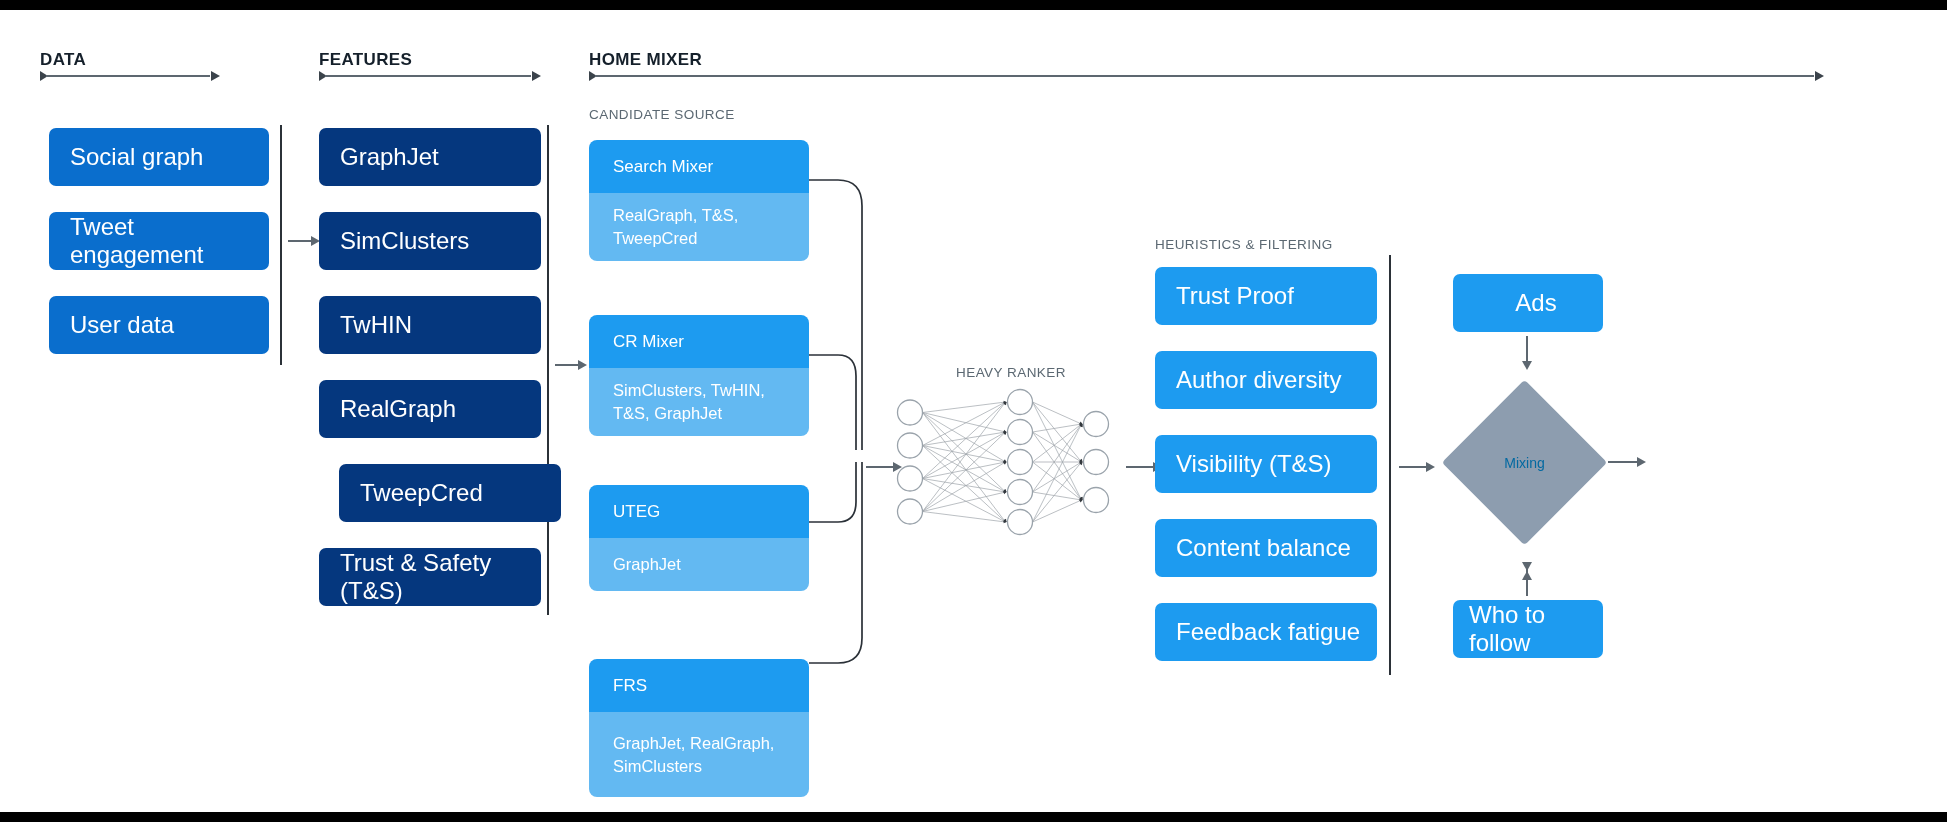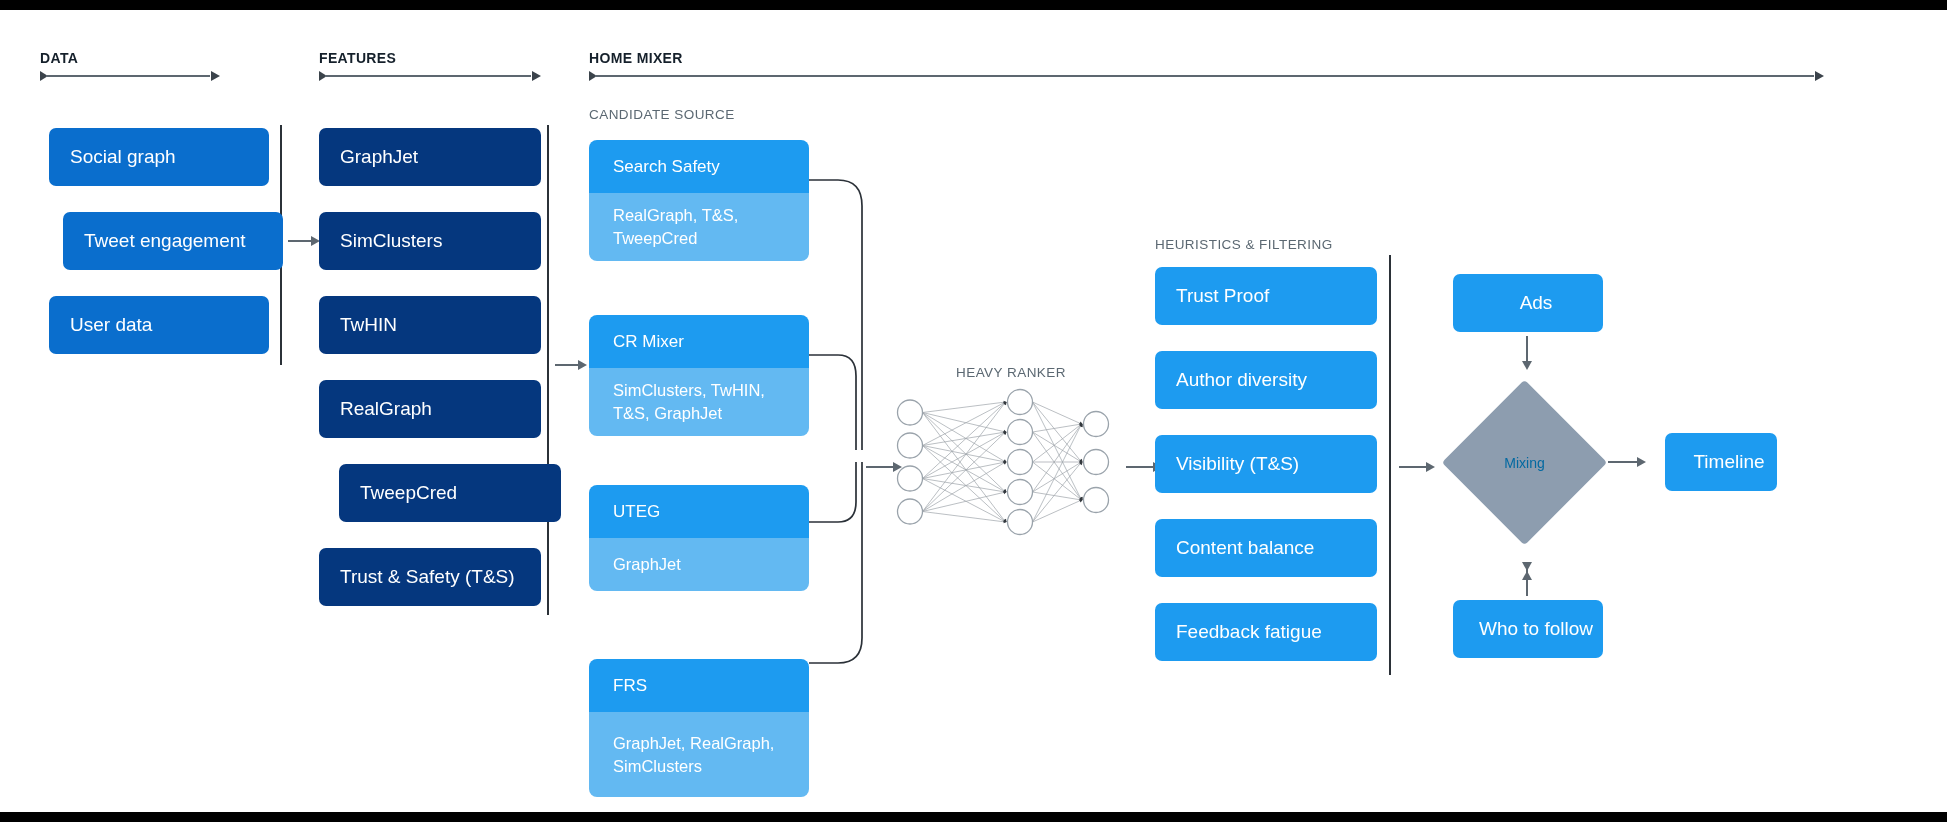--- a/index.html
+++ b/index.html
@@ -1,30 +1,30 @@
 <!DOCTYPE html>
 <html><head>
 <meta charset="utf-8">
 <style>
   html,body{margin:0;padding:0;background:#000;}
   body{font-family:"Liberation Sans","DejaVu Sans",sans-serif;}
   #stage{position:relative;width:1947px;height:822px;background:#000;overflow:hidden;}
   #canvas{position:absolute;left:0;top:10px;width:1947px;height:802px;background:#fff;overflow:hidden;}
 
-  .sec-title{position:absolute;font-size:14px;font-weight:bold;color:#15202b;letter-spacing:.35px;white-space:nowrap;}
+  .sec-title{position:absolute;font-size:17px;font-weight:bold;color:#15202b;letter-spacing:.35px;white-space:nowrap;}
   .sub-title{position:absolute;font-size:13.5px;font-weight:400;color:#5b6872;letter-spacing:.45px;white-space:nowrap;}
 
   .axis{position:absolute;height:12px;}
   .axis .bar{position:absolute;left:6px;right:10px;top:5px;height:2px;background:#5d6770;}
   .axis .head-l{position:absolute;left:0;top:1px;width:0;height:0;border-top:5px solid transparent;border-bottom:5px solid transparent;border-left:8px solid #3b434b;}
   .axis .head-r{position:absolute;right:0;top:1px;width:0;height:0;border-top:5px solid transparent;border-bottom:5px solid transparent;border-left:9px solid #3b434b;}
 
   .divider{position:absolute;width:1.6px;background:#2b3138;}
 
-  .pill{position:absolute;border-radius:7px;display:flex;align-items:center;color:#fff;box-sizing:border-box;padding-left:21px;font-size:19px;}
+  .pill{position:absolute;border-radius:7px;display:flex;align-items:center;color:#fff;box-sizing:border-box;padding-left:21px;font-size:24px;}
   .pill.data{background:#0a6ecd;}
   .pill.feature{background:#05377e;}
   .pill.heur{background:#1d9bf0;}
   .pill.out{background:#1d9bf0;justify-content:center;padding-left:16px;}
 
   .cs-card{position:absolute;border-radius:8px;overflow:hidden;box-sizing:border-box;}
   .cs-head{background:#1d9bf0;color:#fff;font-size:17px;display:flex;align-items:center;padding-left:24px;box-sizing:border-box;}
   .cs-body{background:#63b9f2;color:#fff;font-size:16.5px;display:flex;align-items:center;padding:0 18px 0 24px;box-sizing:border-box;line-height:1.38;}
 
   .arrow-h{position:absolute;height:11px;}
@@ -73,21 +73,21 @@
     <div class="sub-title" style="left:1155px;top:227px;">HEURISTICS &amp; FILTERING</div>
     <div class="sub-title" style="left:956px;top:355px;">HEAVY RANKER</div>
 
     <div class="divider" style="left:280px;top:115px;height:240px;"></div>
     <div class="divider" style="left:547px;top:115px;height:490px;"></div>
     <div class="divider" style="left:1389px;top:245px;height:420px;"></div>
 
     <div class="pill data" style="left:49px;top:118px;width:220px;height:58px;">
       <span>Social graph</span>
     </div>
-    <div class="pill data" style="left:63px;top:202px;width:220px;height:58px;">
+    <div class="pill data" style="left:49px;top:202px;width:220px;height:58px;">
       <span>Tweet engagement</span>
     </div>
     <div class="pill data" style="left:49px;top:286px;width:220px;height:58px;">
       <span>User data</span>
     </div>
 
     <div class="arrow-h" style="left:288px;top:226px;width:32px;">
       <div class="ln"></div>
         <div class="hd"></div>
     </div>
@@ -110,21 +110,21 @@
     <div class="pill feature" style="left:319px;top:538px;width:222px;height:58px;">
       <span>Trust &amp; Safety (T&amp;S)</span>
     </div>
 
     <div class="arrow-h" style="left:555px;top:350px;width:32px;">
       <div class="ln"></div>
         <div class="hd"></div>
     </div>
 
     <div class="cs-card" style="left:589px;top:130px;width:220px;height:121px;">
-      <div class="cs-head" style="height:53px;">Search Safety</div>
+      <div class="cs-head" style="height:53px;">Search Mixer</div>
       <div class="cs-body" style="height:68px;">RealGraph, T&amp;S, TweepCred</div>
     </div>
 
     <div class="cs-card" style="left:589px;top:305px;width:220px;height:121px;">
       <div class="cs-head" style="height:53px;">CR Mixer</div>
       <div class="cs-body" style="height:68px;">SimClusters, TwHIN, T&amp;S, GraphJet</div>
     </div>
 
     <div class="cs-card" style="left:589px;top:475px;width:220px;height:106px;">
       <div class="cs-head" style="height:53px;">UTEG</div>
@@ -286,18 +286,15 @@
 
     <div class="pill out" style="left:1453px;top:590px;width:150px;height:58px;justify-content:center;">
       <span>Who to follow</span>
     </div>
 
     <div class="arrow-h" style="left:1608px;top:447px;width:38px;">
       <div class="ln"></div>
         <div class="hd"></div>
     </div>
 
-    <div class="pill out" style="left:1665px;top:423px;width:112px;height:58px;">
-      <span>Timeline</span>
-    </div>
 
   </div>
 </div>
 
 </body></html>

